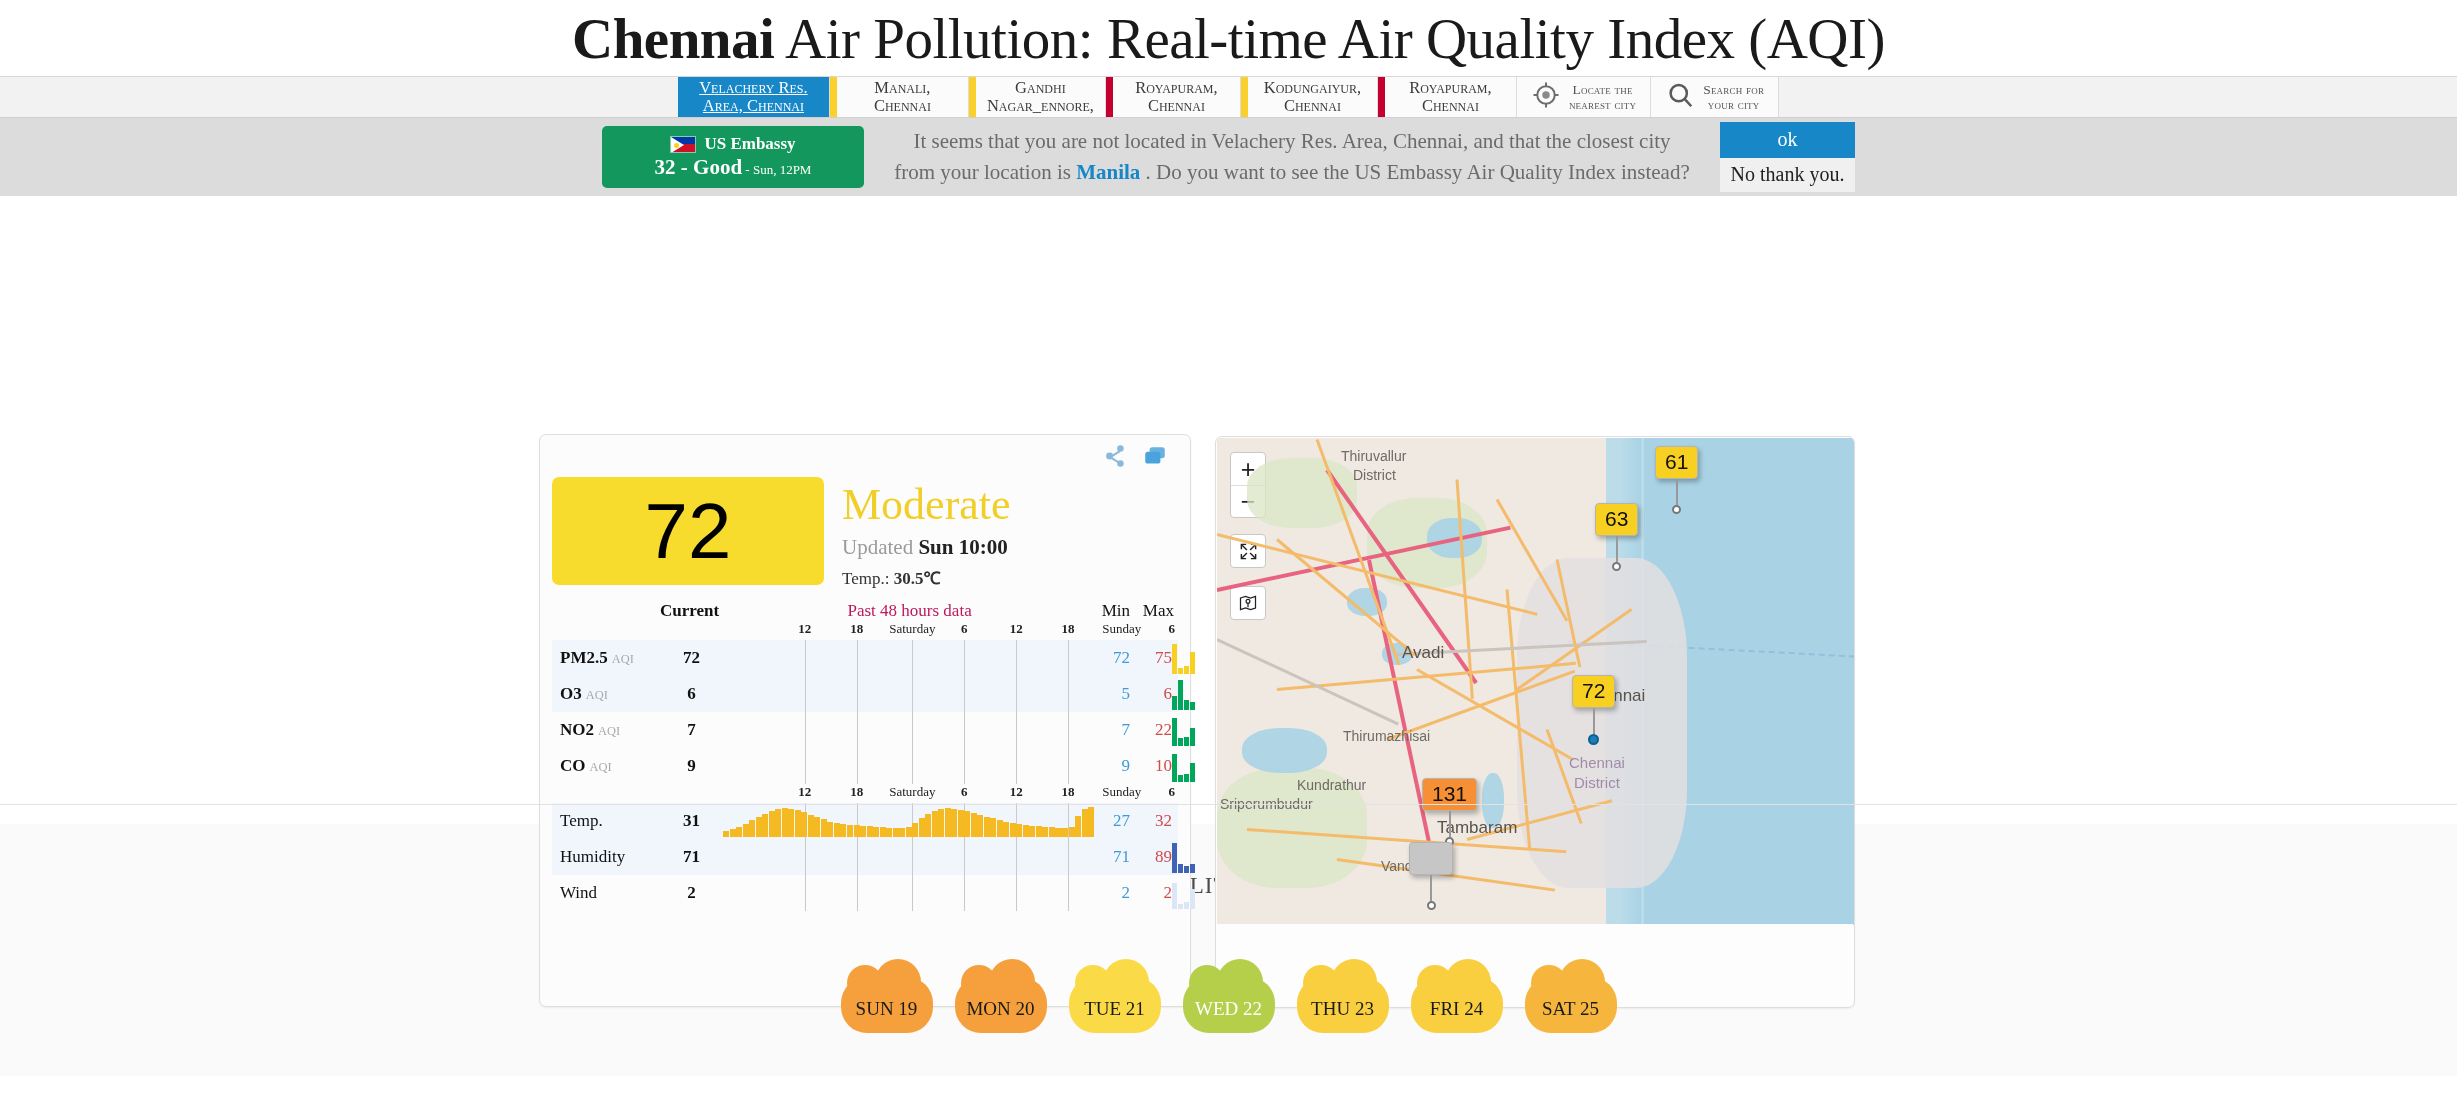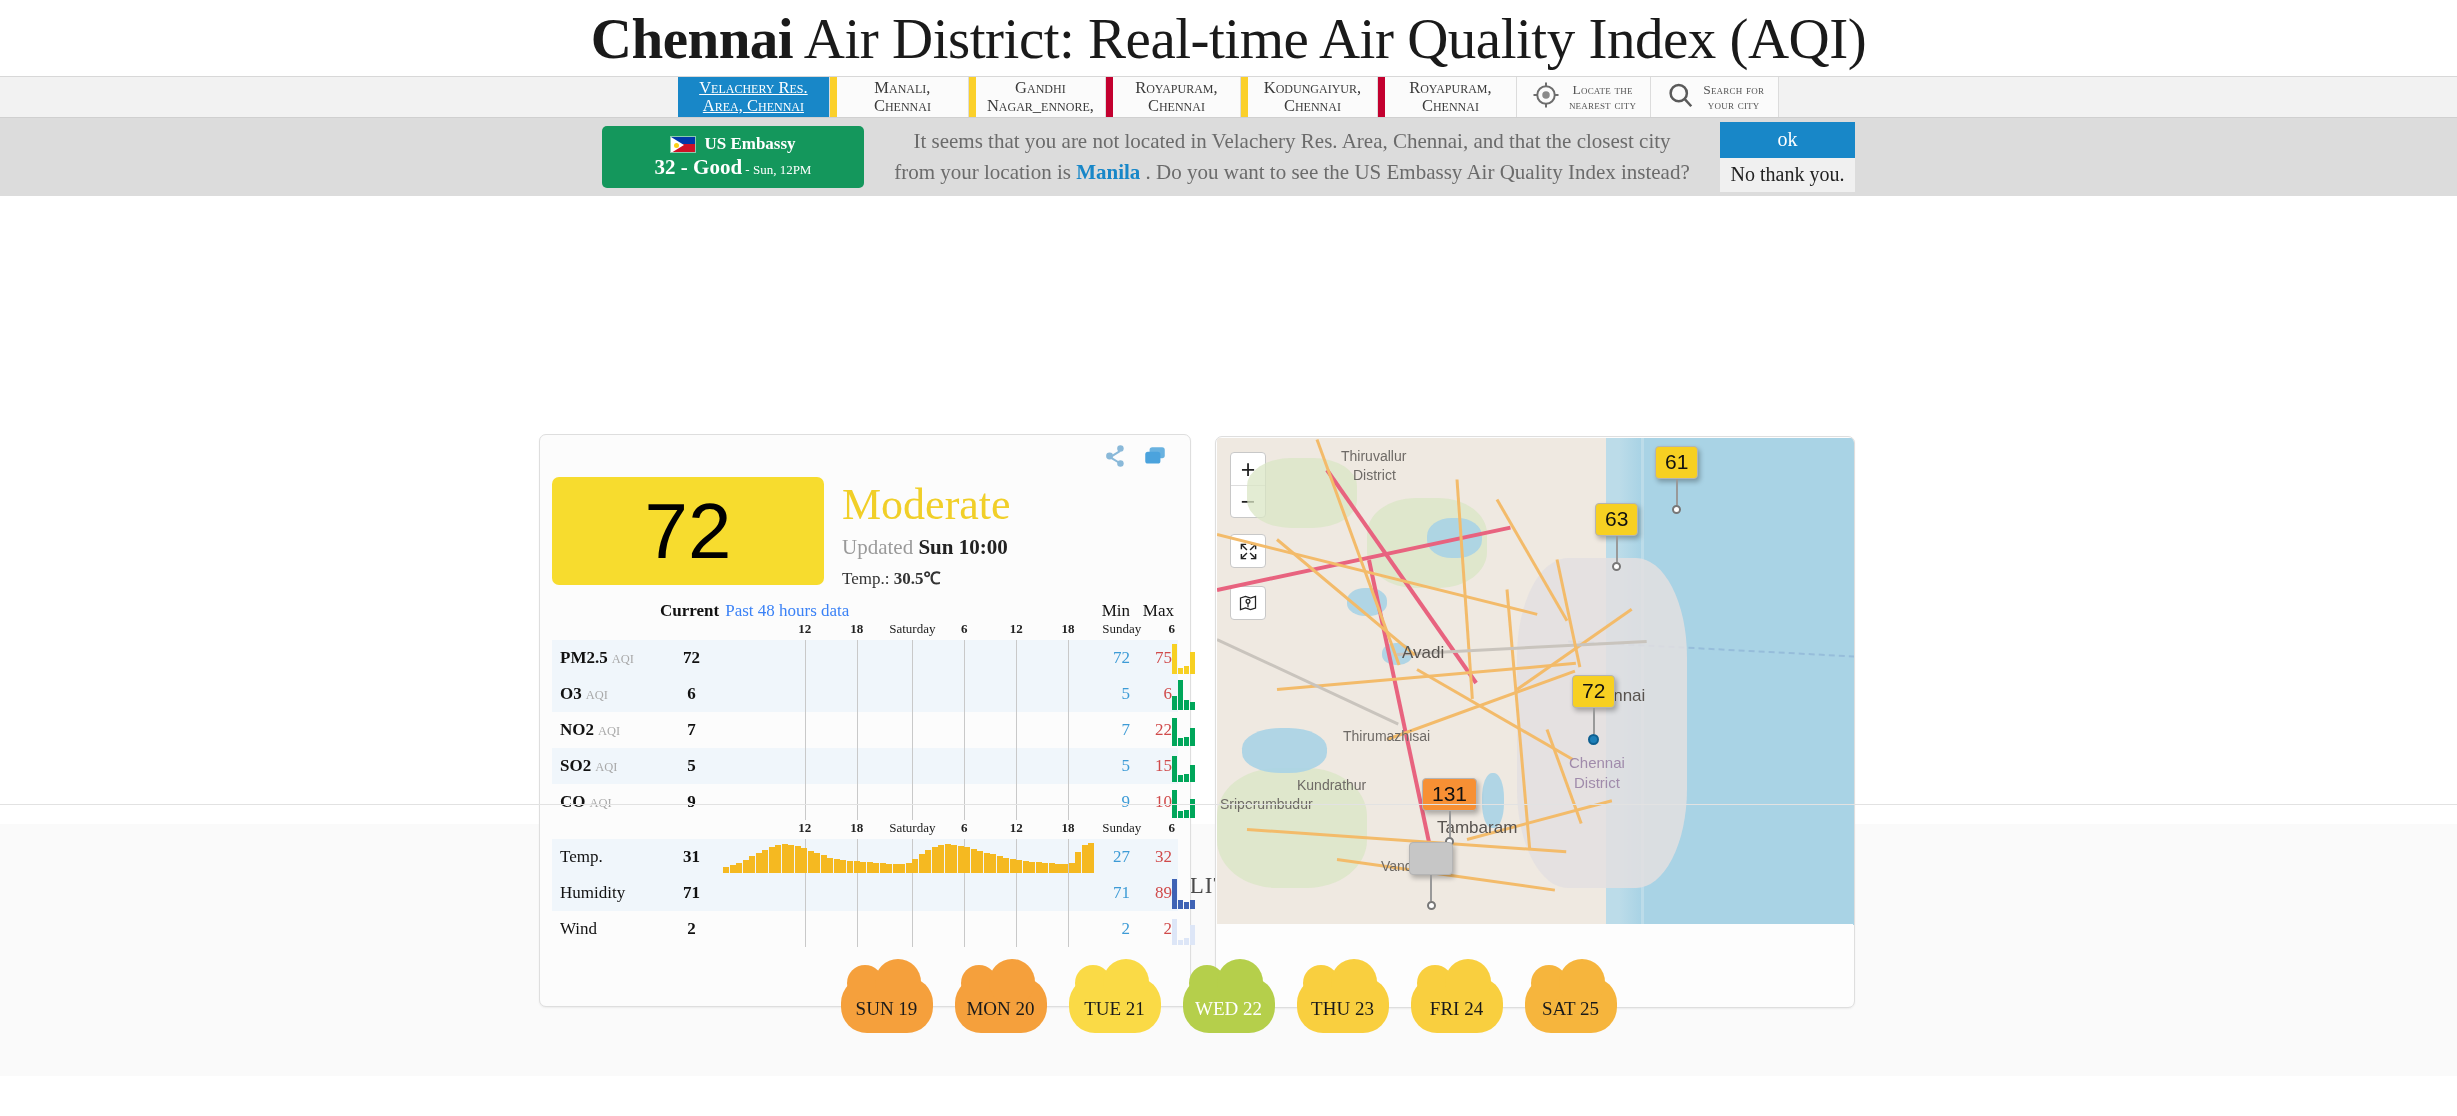--- a/index.html
+++ b/index.html
@@ -213,21 +213,21 @@
   .aqi-upd { font-size: 21px; color: #9a9a9a; margin-top: 6px; }
   .aqi-upd b { color: #222; font-weight: bold; }
   .aqi-temp { font-size: 17px; color: #333; margin-top: 6px; }
   .aqi-temp b { font-weight: bold; }
 
   
   .tbl { margin-top: 12px; padding: 0 12px 0 12px; width: 100%; }
   .tbl table { width: 100%; border-collapse: collapse; }
   .tbl td { font-size: 17px; vertical-align: middle; }
   .hdr-cur { text-align: right; font-weight: bold; font-size: 17px; color: #111; padding-right: 4px; }
-  .hdr-past { font-size: 17px; color: #3b82f6; padding-left: 2px; }
+  .hdr-past { font-size: 17px; color: #be185d; padding-left: 2px; text-align: center; }
   .hdr-min { color: #111; font-size: 17px; text-align: right; padding-right: 6px; }
   .hdr-max { color: #111; font-size: 17px; text-align: right; padding-right: 4px; }
 
   .rw { height: 36px; }
   .rw.alt { background: #f0f6fb; }
   .cell-name { width: 108px; padding-left: 8px; color: #111; white-space: nowrap; }
   .cell-name b { font-weight: bold; font-size: 17px; }
   .cell-name .u { font-size: 12.5px; color: #a9a9a9; margin-left: 4px; }
   .cell-name .plain { font-weight: normal; font-size: 17px; }
   .cell-cur { width: 58px; text-align: center; font-weight: bold; color: #111; }
@@ -330,21 +330,21 @@
   .cloud .lab {
     position: relative; z-index: 2; font-size: 19px;
     padding-bottom: 13px; white-space: nowrap;
     font-family: "Liberation Serif", serif;
   }
 </style>
 </head>
 <body>
 
 <div class="page-title">
-  <b>Chennai</b><span> Air District: Real-time Air Quality Index (AQI)</span>
+  <b>Chennai</b><span> Air Pollution: Real-time Air Quality Index (AQI)</span>
 </div>
 
 <div class="tabbar" id="tabbar">
     <div class="tab active" style="width: 152px;">
       <div>
         <span class="tl">Velachery Res.</span>
         <span class="tl">Area, Chennai</span>
       </div>
     </div>
     <div class="bar yellow"></div>
@@ -555,42 +555,20 @@
                 </div>
                 <div class="spark" style="left:121%">
                   <i style="height:28px;background:#00a65a"></i>
                   <i style="height:8px;background:#00a65a"></i>
                   <i style="height:9px;background:#00a65a"></i>
                   <i style="height:18px;background:#00a65a"></i>
                 </div>
               </td>
               <td class="cell-min">7</td>
               <td class="cell-max">22</td>
-            </tr>
-            <tr class="rw alt">
-              <td class="cell-name"><b>SO2</b><span class="u">AQI</span></td>
-              <td class="cell-cur">5</td>
-              <td class="cell-graph">
-                <div class="gridlines">
-                  <div class="gl" style="left:22%"></div>
-                  <div class="gl" style="left:36%"></div>
-                  <div class="gl" style="left:51%"></div>
-                  <div class="gl" style="left:65%"></div>
-                  <div class="gl" style="left:79%"></div>
-                  <div class="gl" style="left:93%"></div>
-                </div>
-                <div class="spark" style="left:121%">
-                  <i style="height:26px;background:#00a65a"></i>
-                  <i style="height:7px;background:#00a65a"></i>
-                  <i style="height:8px;background:#00a65a"></i>
-                  <i style="height:17px;background:#00a65a"></i>
-                </div>
-              </td>
-              <td class="cell-min">5</td>
-              <td class="cell-max">15</td>
             </tr>
             <tr class="rw">
               <td class="cell-name"><b>CO</b><span class="u">AQI</span></td>
               <td class="cell-cur">9</td>
               <td class="cell-graph">
                 <div class="gridlines">
                   <div class="gl" style="left:22%"></div>
                   <div class="gl" style="left:36%"></div>
                   <div class="gl" style="left:51%"></div>
                   <div class="gl" style="left:65%"></div>

